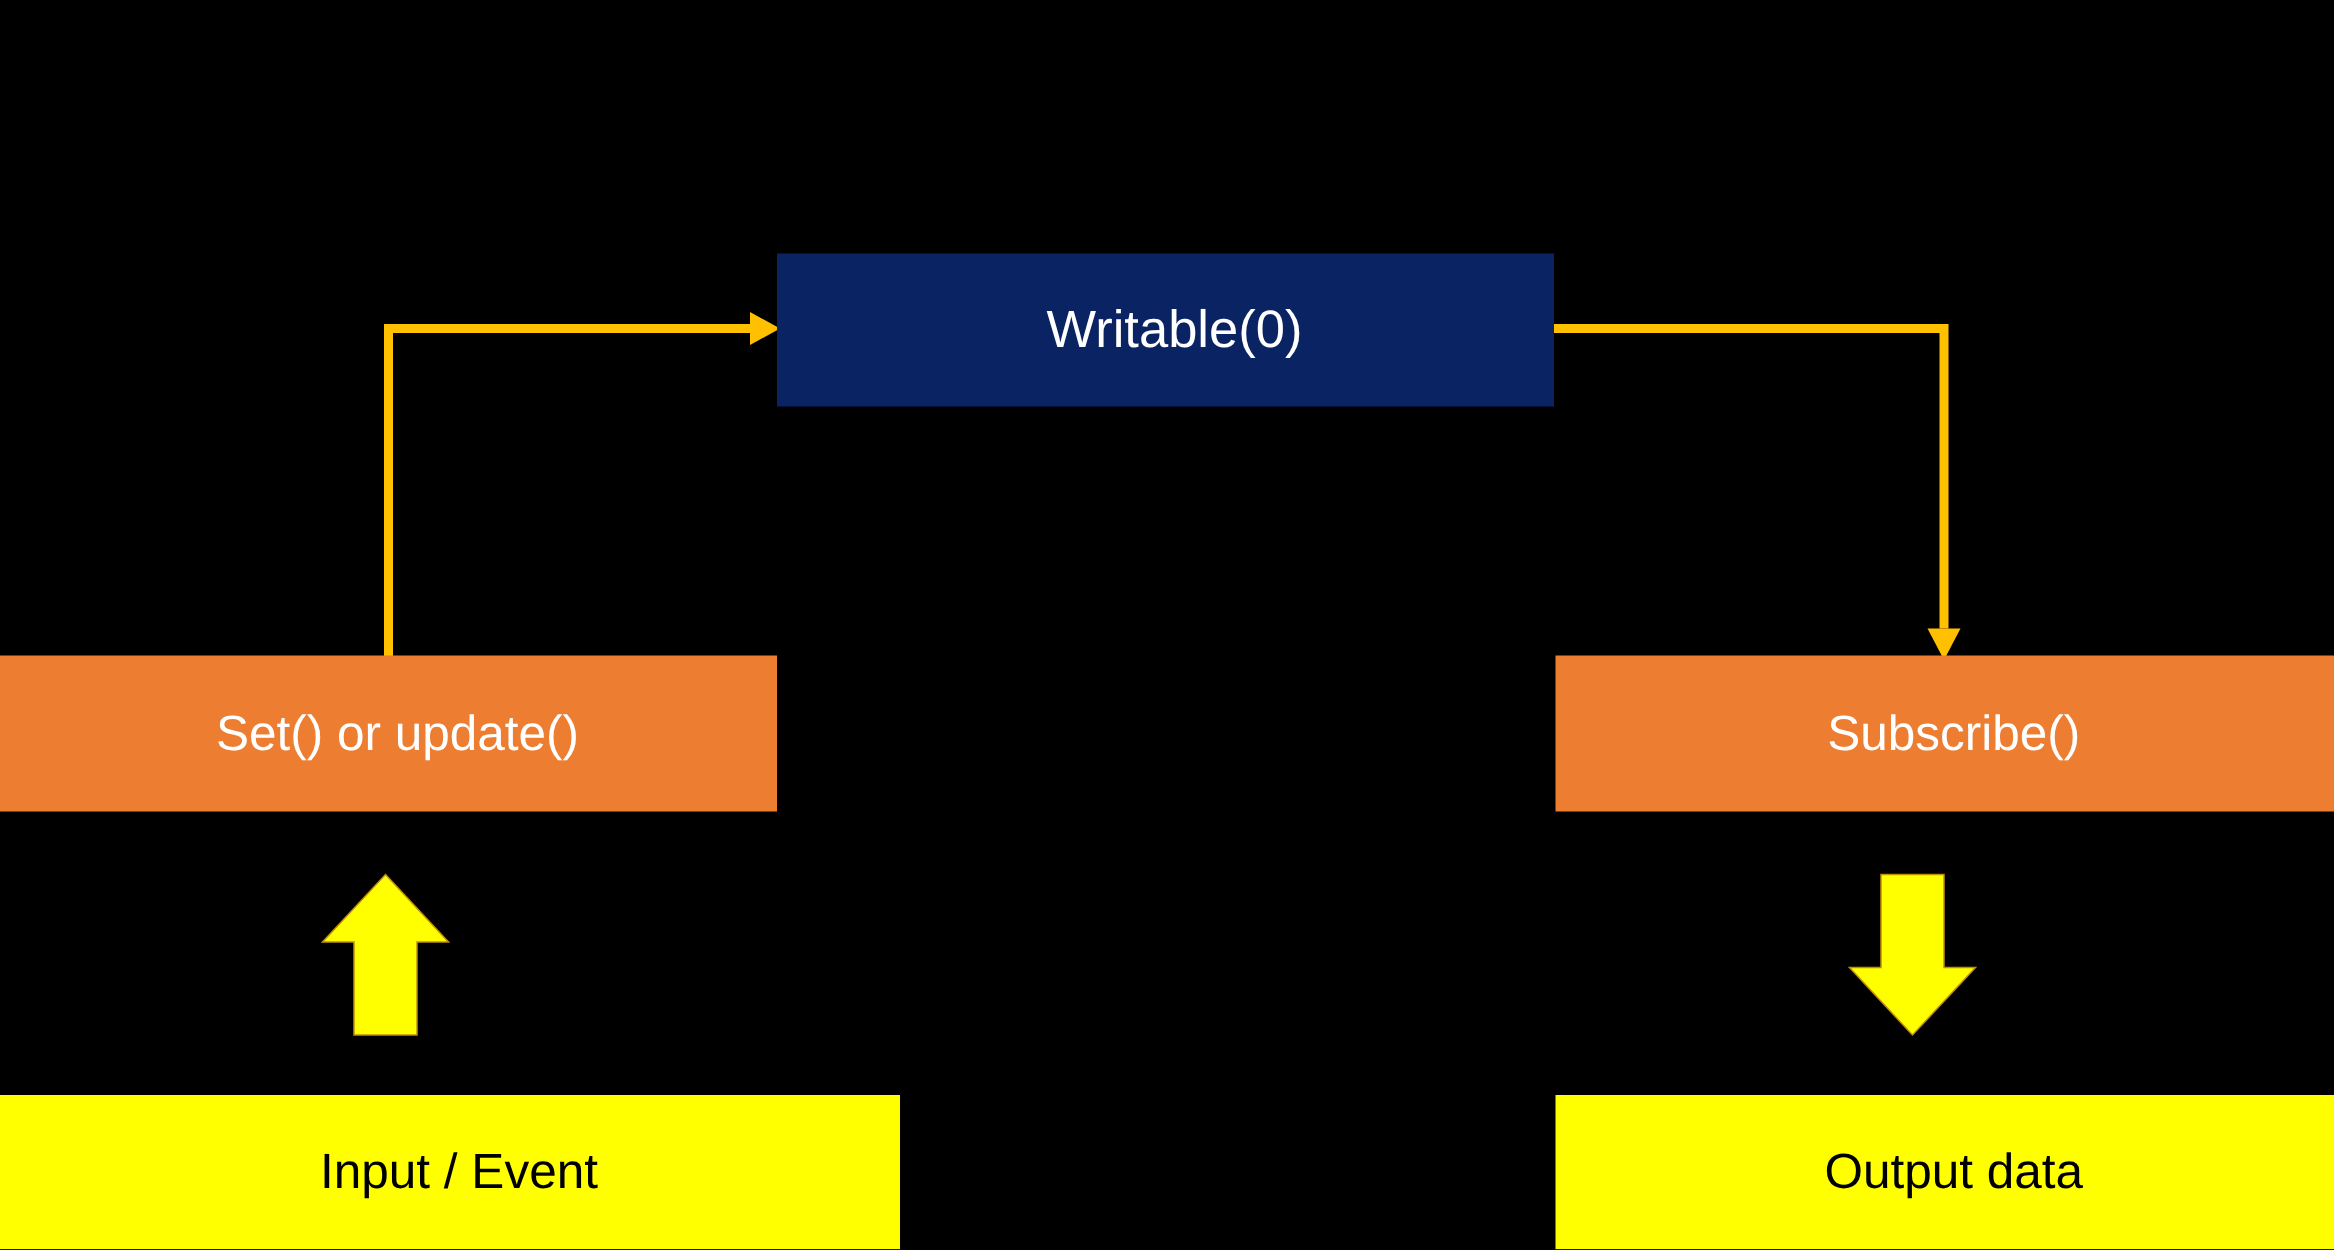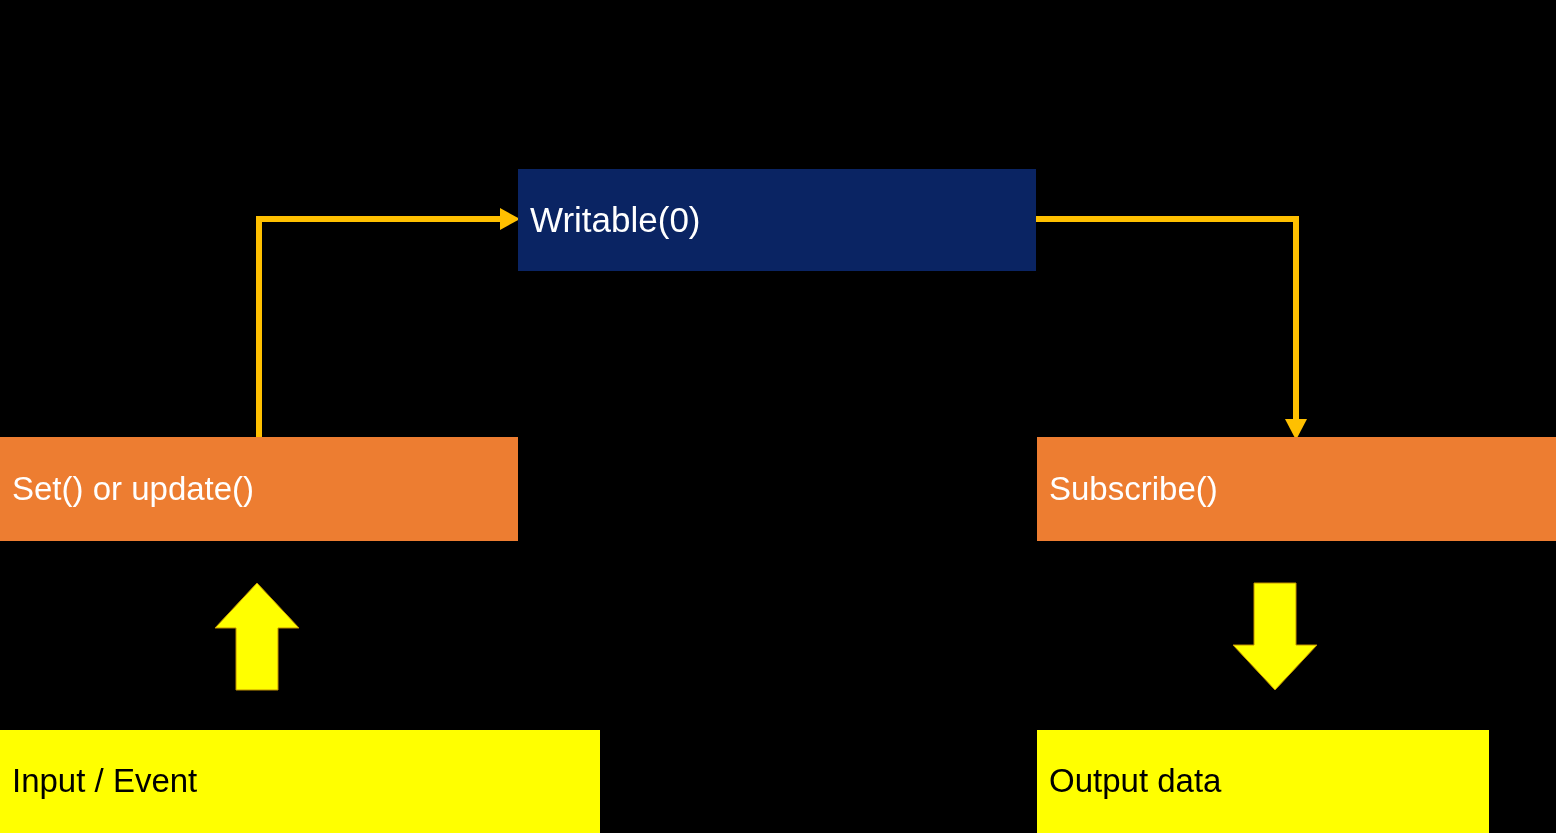--- a/index.html
+++ b/index.html
@@ -15,21 +15,21 @@
     position: relative;
     width: 1556px;
     height: 833px;
     background: #000000;
     overflow: hidden;
   }
   .node {
     position: absolute;
     display: flex;
     align-items: center;
-    justify-content: flex-start;
+    justify-content: center;
     box-sizing: border-box;
     text-align: center;
     line-height: 1.1;
     white-space: nowrap;
     padding-left: 12px;
   }
   .node-writable {
     left: 518px;
     top: 169px;
     width: 518px;
@@ -65,21 +65,21 @@
     width: 600px;
     height: 103px;
     background: #FFFF00;
     color: #000000;
     font-size: 33px;
     font-weight: 400;
   }
   .node-output {
     left: 1037px;
     top: 730px;
-    width: 452px;
+    width: 519px;
     height: 103px;
     background: #FFFF00;
     color: #000000;
     font-size: 33px;
     font-weight: 400;
   }
   .connector-layer {
     position: absolute;
     left: 0;
     top: 0;

